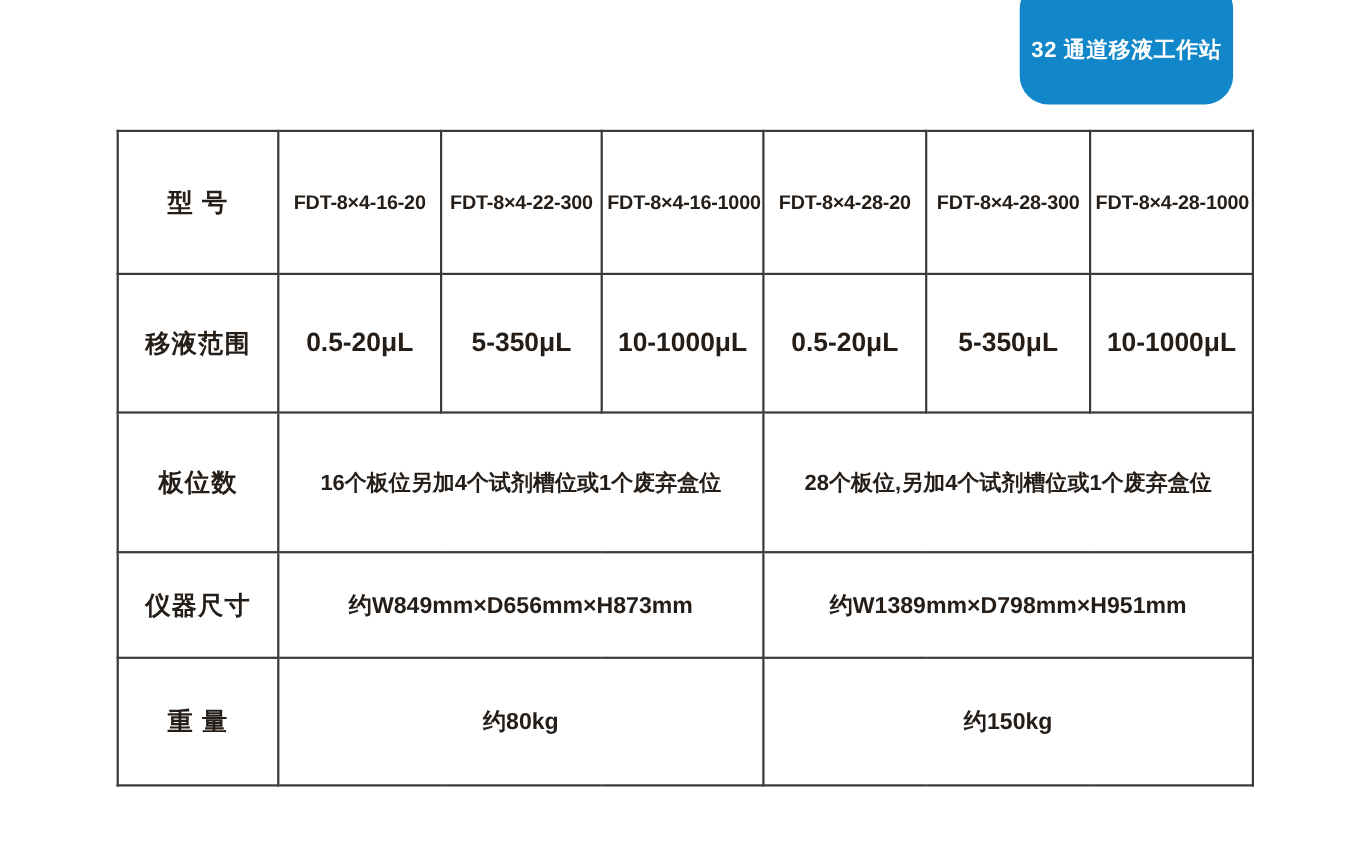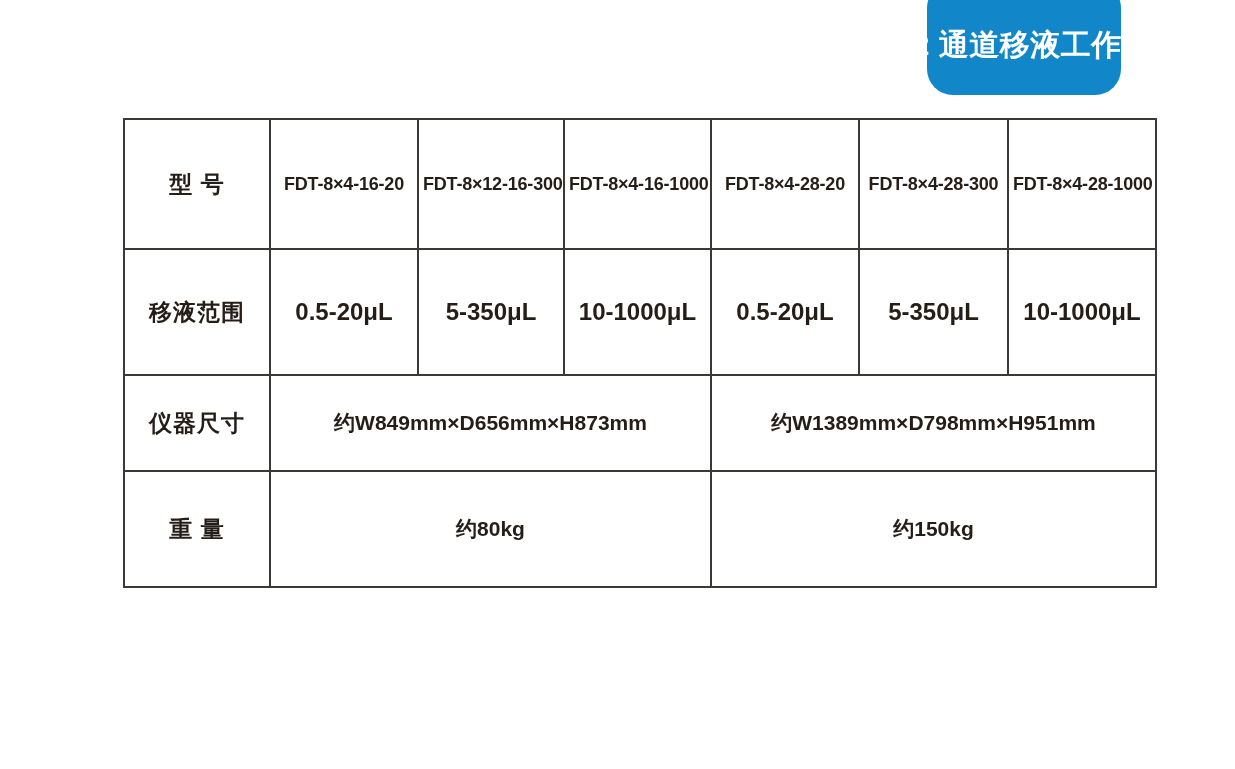--- a/index.html
+++ b/index.html
@@ -19,21 +19,21 @@
     width:194px;height:113px;
     background:#1186c8;
     border-radius:26px;
     display:flex;align-items:center;justify-content:center;
     box-sizing:border-box;
     padding-top:14px;
   }
   .badge-text{
     color:#ffffff;
     font-weight:bold;
-    font-size:30px;
+    font-size:20px;
     letter-spacing:0.5px;
     white-space:nowrap;
   }
 
   
   .header{
     position:absolute;
     left:108px;top:50px;
     display:flex;align-items:center;
   }
@@ -49,21 +49,21 @@
     line-height:1;
     font-weight:bold;
     color:#1186c8;
     letter-spacing:0px;
     white-space:nowrap;
   }
 
   
   .spec-table{
     position:absolute;
-    left:123px;top:118px;
+    left:106px;top:118px;
     width:1032px;
     border-collapse:collapse;
     table-layout:fixed;
   }
   .spec-table td{
     border:2px solid #3b3836;
     text-align:center;
     vertical-align:middle;
     font-weight:bold;
     padding:0 4px;
@@ -100,34 +100,39 @@
       <col style="width:146px">
       <col style="width:147px">
       <col style="width:148px">
       <col style="width:149px">
       <col style="width:148px">
     </colgroup>
     <tbody>
       <tr class="r1">
         <td class="label-cell">型 号</td>
         <td class="model-cell">FDT-8×4-16-20</td>
-        <td class="model-cell">FDT-8×12-16-300</td>
+        <td class="model-cell">FDT-8×4-22-300</td>
         <td class="model-cell">FDT-8×4-16-1000</td>
         <td class="model-cell">FDT-8×4-28-20</td>
         <td class="model-cell">FDT-8×4-28-300</td>
         <td class="model-cell">FDT-8×4-28-1000</td>
       </tr>
       <tr class="r2">
         <td class="label-cell">移液范围</td>
         <td class="range-cell">0.5-20μL</td>
         <td class="range-cell">5-350μL</td>
         <td class="range-cell">10-1000μL</td>
         <td class="range-cell">0.5-20μL</td>
         <td class="range-cell">5-350μL</td>
         <td class="range-cell">10-1000μL</td>
+      </tr>
+      <tr class="r3">
+        <td class="label-cell">板位数</td>
+        <td class="plates-cell" colspan="3">16个板位另加4个试剂槽位或1个废弃盒位</td>
+        <td class="plates-cell" colspan="3">28个板位,另加4个试剂槽位或1个废弃盒位</td>
       </tr>
       <tr class="r4">
         <td class="label-cell">仪器尺寸</td>
         <td class="size-cell" colspan="3">约W849mm×D656mm×H873mm</td>
         <td class="size-cell" colspan="3">约W1389mm×D798mm×H951mm</td>
       </tr>
       <tr class="r5">
         <td class="label-cell">重 量</td>
         <td class="weight-cell" colspan="3">约80kg</td>
         <td class="weight-cell" colspan="3">约150kg</td>

